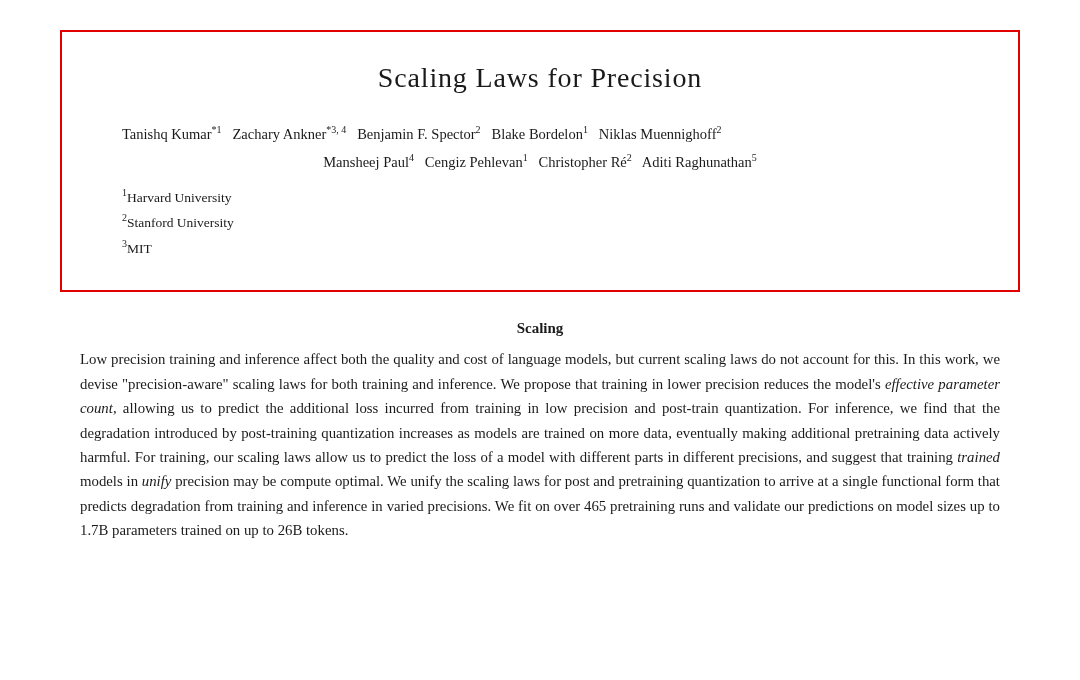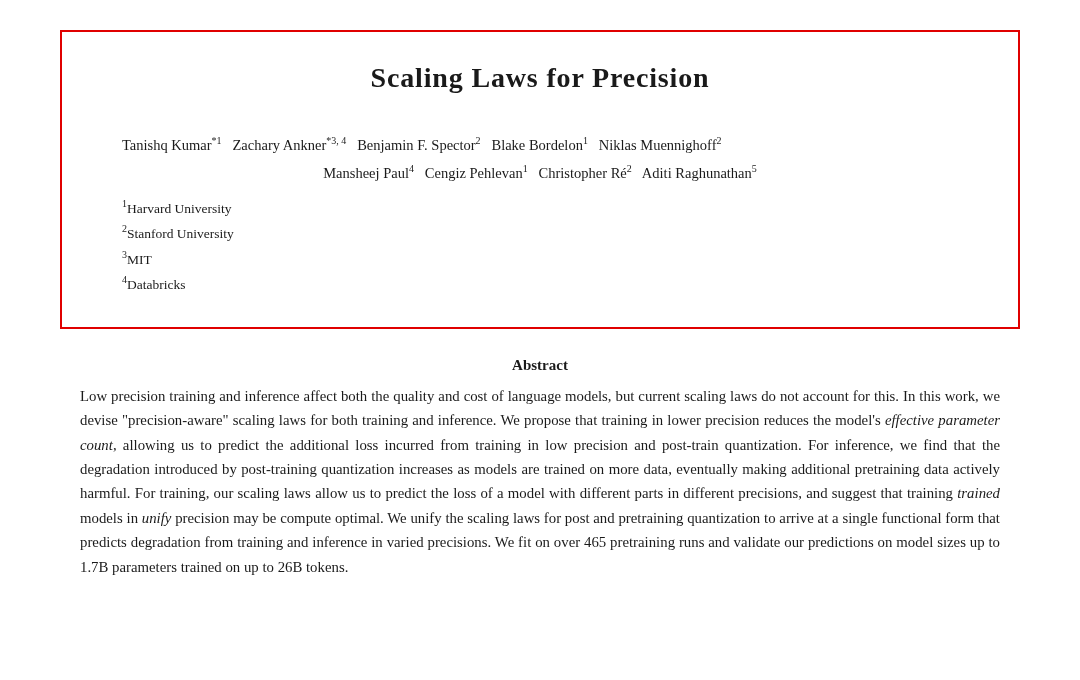--- a/index.html
+++ b/index.html
@@ -21,23 +21,23 @@
     .paper-header-box {
       border: 2.5px solid #e00000;
       padding: 30px 60px 30px 60px;
       margin-bottom: 28px;
       margin-top: 10px;
     }
 
     .paper-title {
       text-align: center;
       font-size: 28px;
-      font-weight: bold;
+      font-weight: normal;
       letter-spacing: 0.03em;
-      margin-bottom: 39px;
+      margin-bottom: 28px;
       font-family: "Computer Modern", Georgia, serif;
     }
 
     .authors-line1 {
       text-align: left;
       font-size: 14.5px;
       margin-bottom: 4px;
       line-height: 1.6;
     }
 
@@ -97,26 +97,25 @@
     Mansheej Paul<sup>4</sup>&nbsp;&nbsp;
     Cengiz Pehlevan<sup>1</sup>&nbsp;&nbsp;
     Christopher Ré<sup>2</sup>&nbsp;&nbsp;
     Aditi Raghunathan<sup>5</sup>
   </div>
 
   <div class="affiliations">
     <div><sup>1</sup>Harvard University</div>
     <div><sup>2</sup>Stanford University</div>
     <div><sup>3</sup>MIT</div>
-    <div><sup>4</sup>Databricks</div>
   </div>
 </div>
 
 <div class="abstract-section">
-  <div class="abstract-title">Abstract</div>
+  <div class="abstract-title">Scaling</div>
   <p class="abstract-text">
     Low precision training and inference affect both the quality and cost of language models,
     but current scaling laws do not account for this. In this work, we devise "precision-aware" scaling
     laws for both training and inference. We propose that training in lower precision reduces
     the model's <em>effective parameter count</em>, allowing us to predict the additional loss incurred from
     training in low precision and post-train quantization. For inference, we find that the degradation introduced by post-training quantization increases as models are trained on more data,
     eventually making additional pretraining data actively harmful. For training, our scaling laws
     allow us to predict the loss of a model with different parts in different precisions, and suggest
     that training <em>trained</em> models in <em>unify</em> precision may be compute optimal. We unify the scaling
     laws for post and pretraining quantization to arrive at a single functional form that predicts

